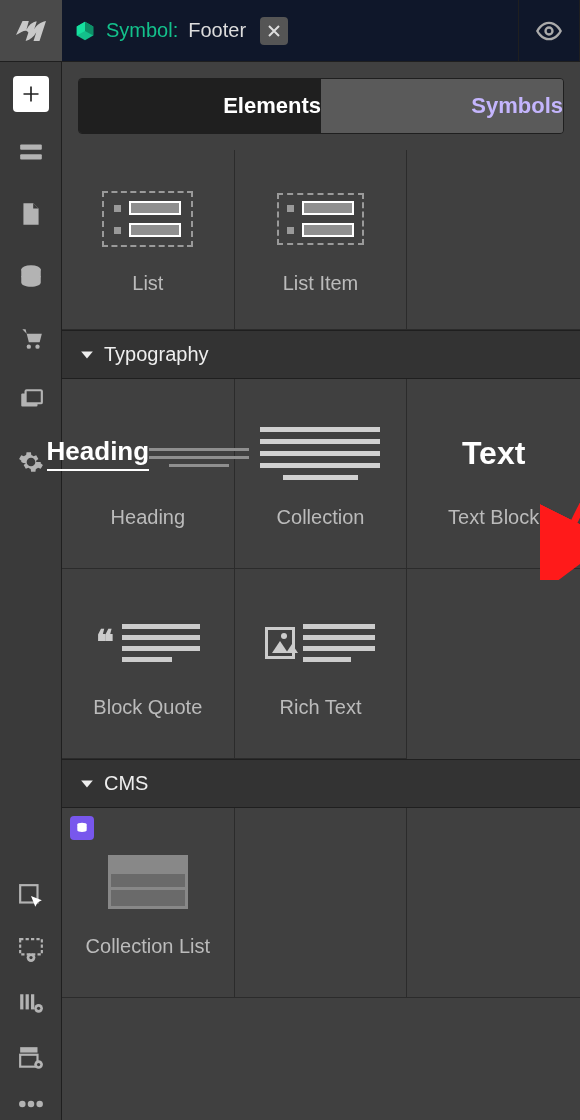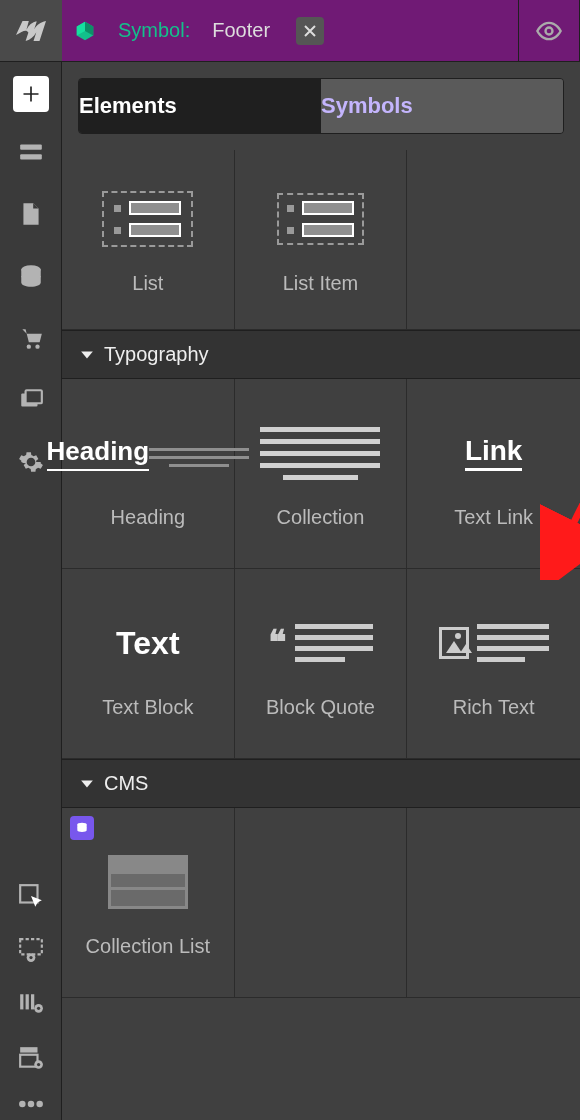--- a/index.html
+++ b/index.html
@@ -41,25 +41,25 @@
     .rail .rail-bottom { margin-top: auto; margin-bottom: 10px; display: flex; flex-direction: column; gap: 26px; align-items: center; }
     .rail-item { width: 28px; height: 28px; display:flex; align-items:center; justify-content:center; cursor:pointer; }
     .rail-item svg { width: 26px; height: 26px; fill:#b3b3b3; }
 
     
     .main { flex: 1; display: flex; flex-direction: column; background:#404040; }
 
     
     .symbolbar {
       height: 62px;
-      background: #701a75;
+      background: #0f172a;
       border-bottom: 1px solid #1f1f1f;
       display: flex; align-items: center;
       padding: 12px 12px;
-      gap: 22px;
+      gap: 10px;
     }
     .symbolbar .cube { width: 22px; height: 22px; }
     .symbolbar .sym-label { color:#13c08b; font-size: 20px; }
     .symbolbar .sym-name { color:#ddd; font-size: 20px; }
     .symbolbar .close-chip {
       width: 28px; height: 28px; background:#555; border-radius:4px;
       display:flex; align-items:center; justify-content:center; margin-left:4px; cursor:pointer;
     }
     .symbolbar .spacer { flex:1; }
     .symbolbar .eye { width:62px; height:62px; border-left:1px solid #1f1f1f; border-right:1px solid #1f1f1f; margin-right:-12px; display:flex; align-items:center; justify-content:center; cursor:pointer;}
@@ -75,21 +75,21 @@
     .panel-head h1 { font-size: 40px; font-weight: 500; color:#eee; }
     .panel-head .close-x { color:#999; font-size:28px; cursor:pointer; }
 
     
     .tabs-wrap { padding: 16px; background:#404040; }
     .tabs {
       display:flex; border-radius:4px; overflow:hidden;
       border:1px solid #1f1f1f;
     }
     .tab {
-      flex:1; text-align:left; padding:14px 0; font-size:22px; font-weight:600;
+      flex:1; text-align:right; padding:14px 0; font-size:22px; font-weight:600;
       cursor:pointer;
     }
     .tab-active { background:#1f1f1f; color:#fff; }
     .tab-inactive { background:#5a5a5a; color:#c4b5fd; }
 
     
     .section-head {
       background:#333;
       padding: 12px 18px;
       display:flex; align-items:center; gap:10px;
@@ -363,26 +363,20 @@
       <div class="cell">
         <div class="thumb para-thumb">
           <span></span>
             <span></span>
             <span></span>
             <span></span>
             <span></span>
         </div>
         <div class="label">Collection</div>
       </div>
-      <div class="cell">
-        <div class="thumb link-thumb">
-          <span class="lword">Link</span>
-        </div>
-        <div class="label">Text Link</div>
-      </div>
 
       <div class="cell">
         <div class="thumb">
           <span class="text-thumb">Text</span>
         </div>
         <div class="label">Text Block</div>
       </div>
       <div class="cell">
         <div class="thumb quote-thumb">
           <div class="qmark">❝</div>

